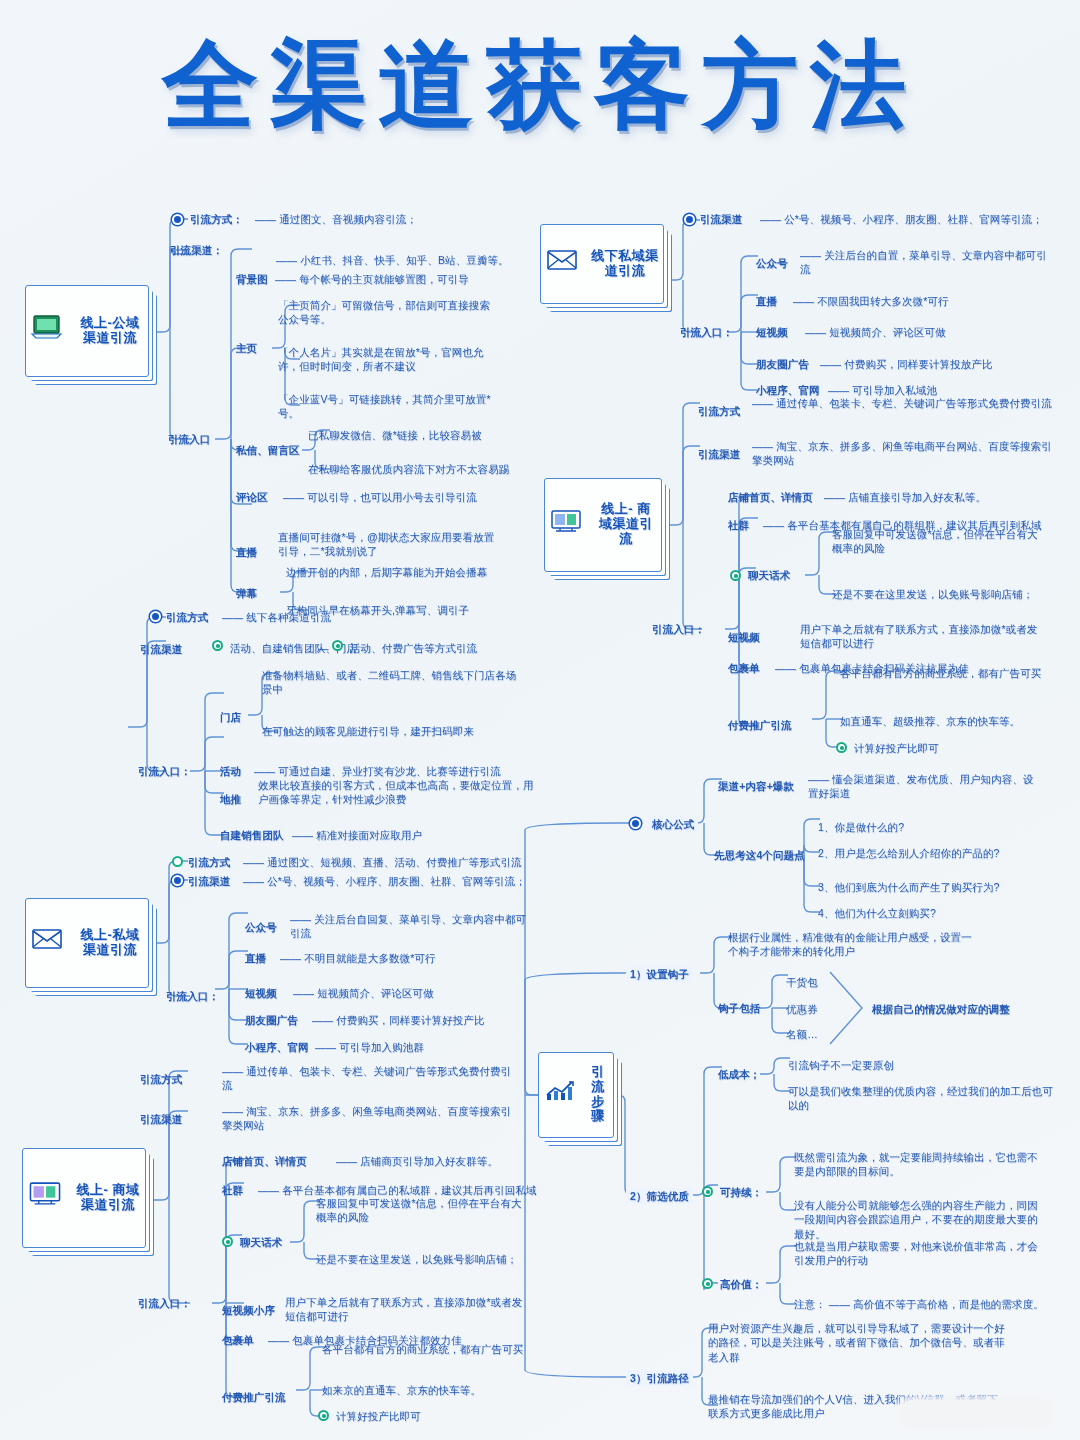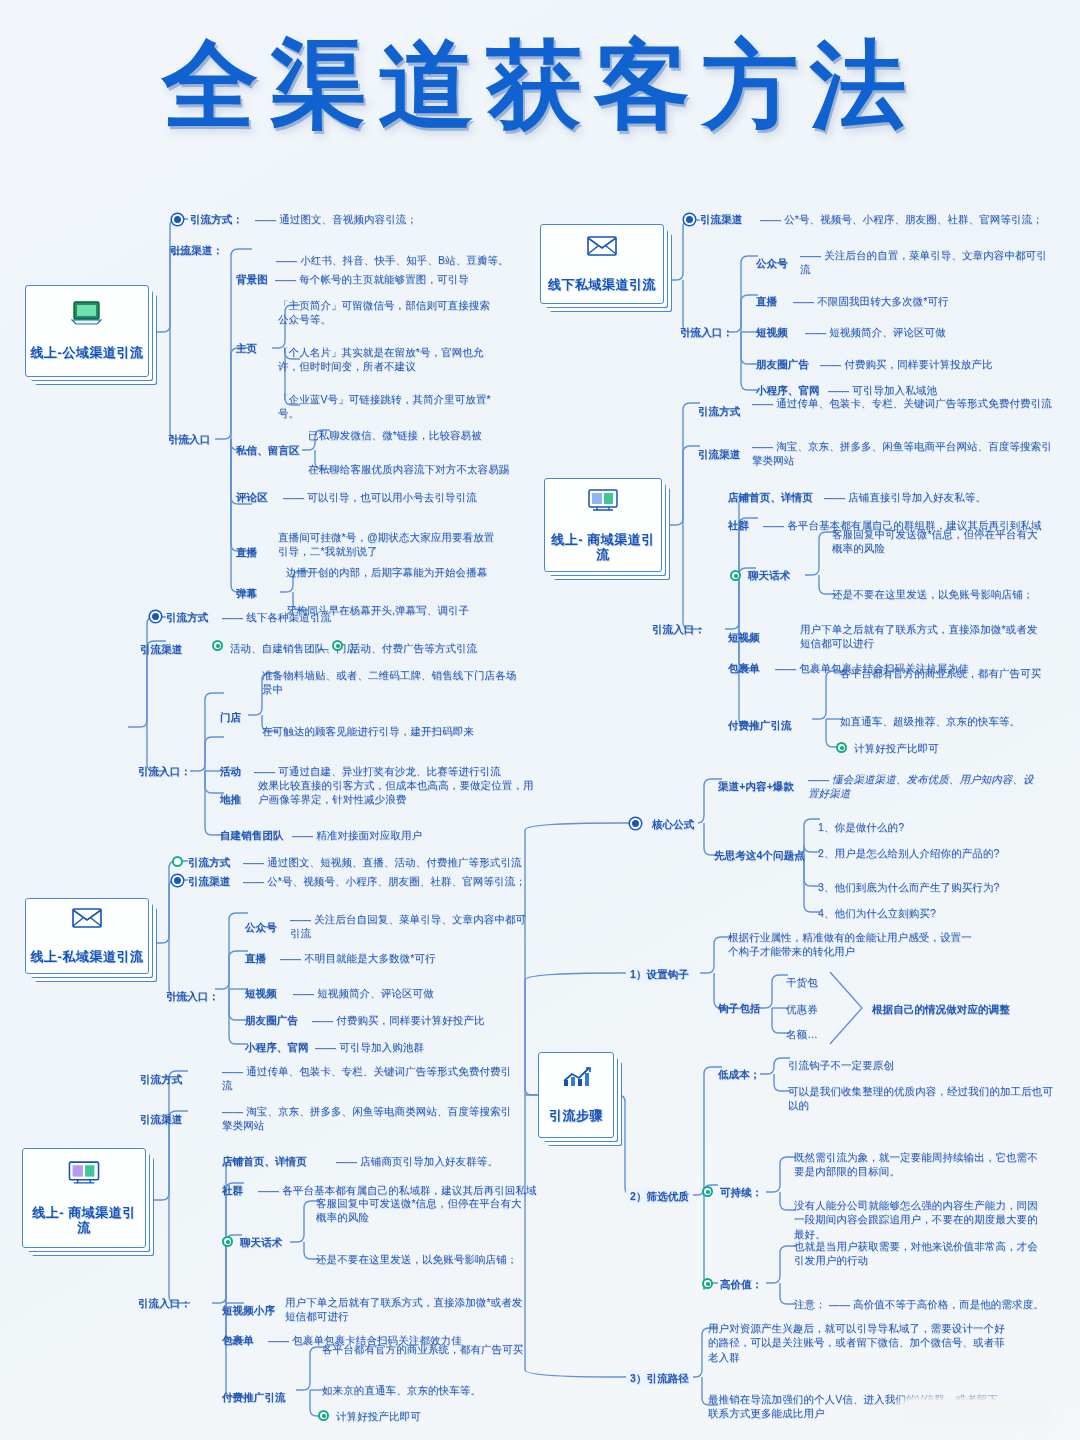--- a/index.html
+++ b/index.html
@@ -32,21 +32,21 @@
   svg#wires path{fill:none;stroke:#5f93d6;stroke-width:1.4;}
 
   
   .topic{
     position:absolute;
     background:#fdfefe;
     border:1.6px solid #4a86d6;
     border-radius:3px;
     box-shadow:4px 4px 0 -1px #fdfefe, 5px 5px 0 -1px #4a86d6,
                8px 8px 0 -1px #fdfefe, 9px 9px 0 -1px #4a86d6;
-    display:flex;flex-direction:column;align-items:center;justify-content:center;
+    display:flex;flex-direction:row;align-items:center;justify-content:center;
     text-align:center;
     padding:6px 4px 7px;
     box-sizing:border-box;
     gap:12px;
   }
   .topic .tlabel{
     font-size:13px;font-weight:bold;color:#1453ba;letter-spacing:.5px;line-height:1.15;
     text-shadow:1px 1px 0 rgba(40,90,170,.22);
   }
   .topic .ticon{display:block;margin-bottom:4px;}
@@ -235,21 +235,21 @@
         <rect x="6" y="6" width="10" height="11" fill="#8fb6f0"></rect>
         <rect x="18" y="6" width="9" height="11" fill="#3fc79a"></rect>
         <path d="M11 20 V23 M23 20 V23 M7 23 H27" stroke="#1453ba" stroke-width="1.3"></path>
       </svg>
     </span>
     <span class="tlabel">线上-
 商域渠道引流</span>
   </div>
 
 
-  <div class="topic" style="left:25px;top:898px;width:124px;height:76px;">
+  <div class="topic" style="left:25px;top:898px;width:124px;height:90px;">
     <span class="ticon">
       <svg width="34" height="24" viewBox="0 0 34 24">
         <rect x="3" y="3" width="28" height="18" rx="1" fill="#fff" stroke="#1453ba" stroke-width="1.6"></rect>
         <path d="M3 4 L17 14 L31 4" fill="none" stroke="#1453ba" stroke-width="1.6"></path>
         <path d="M3 20 L13 12 M31 20 L21 12" stroke="#1453ba" stroke-width="1.4"></path>
       </svg>
     </span>
     <span class="tlabel">线上-私域渠道引流</span>
   </div>
 
@@ -409,21 +409,21 @@
   <div class="n" style="left:268px;top:1333px;">—— 包裹单包裹卡结合扫码关注都效力佳</div>
   <div class="n b" style="left:222px;top:1390px;">付费推广引流</div>
   <div class="n" style="left:322px;top:1342px;">各平台都有官方的商业系统，都有广告可买</div>
   <div class="n" style="left:322px;top:1383px;">如来京的直通车、京东的快车等。</div>
   <span class="dot ring" style="left:318px;top:1410px;"></span>
   <div class="n" style="left:336px;top:1409px;">计算好投产比即可</div>
 
   <span class="dot blue" style="left:630px;top:818px;"></span>
   <div class="n b hl" style="left:648px;top:816px;">核心公式</div>
   <div class="n b" style="left:718px;top:779px;">渠道+内容+爆款</div>
-  <div class="n" style="left:808px;top:772px;width:235px;font-style:italic;">—— 懂会渠道渠道、发布优质、用户知内容、设置好渠道</div>
+  <div class="n" style="left:808px;top:772px;width:235px;">—— 懂会渠道渠道、发布优质、用户知内容、设置好渠道</div>
   <div class="n b" style="left:714px;top:848px;">先思考这4个问题点</div>
   <div class="n" style="left:818px;top:820px;">1、你是做什么的?</div>
   <div class="n" style="left:818px;top:846px;">2、用户是怎么给别人介绍你的产品的?</div>
   <div class="n" style="left:818px;top:880px;">3、他们到底为什么而产生了购买行为?</div>
   <div class="n" style="left:818px;top:906px;">4、他们为什么立刻购买?</div>
 
   <div class="n b hl" style="left:626px;top:966px;">1）设置钩子</div>
   <div class="n" style="left:728px;top:930px;width:245px;">根据行业属性，精准做有的金能让用户感受，设置一个构子才能带来的转化用户</div>
   <div class="n b" style="left:718px;top:1001px;">钩子包括</div>
   <div class="n" style="left:786px;top:975px;">干货包</div>

